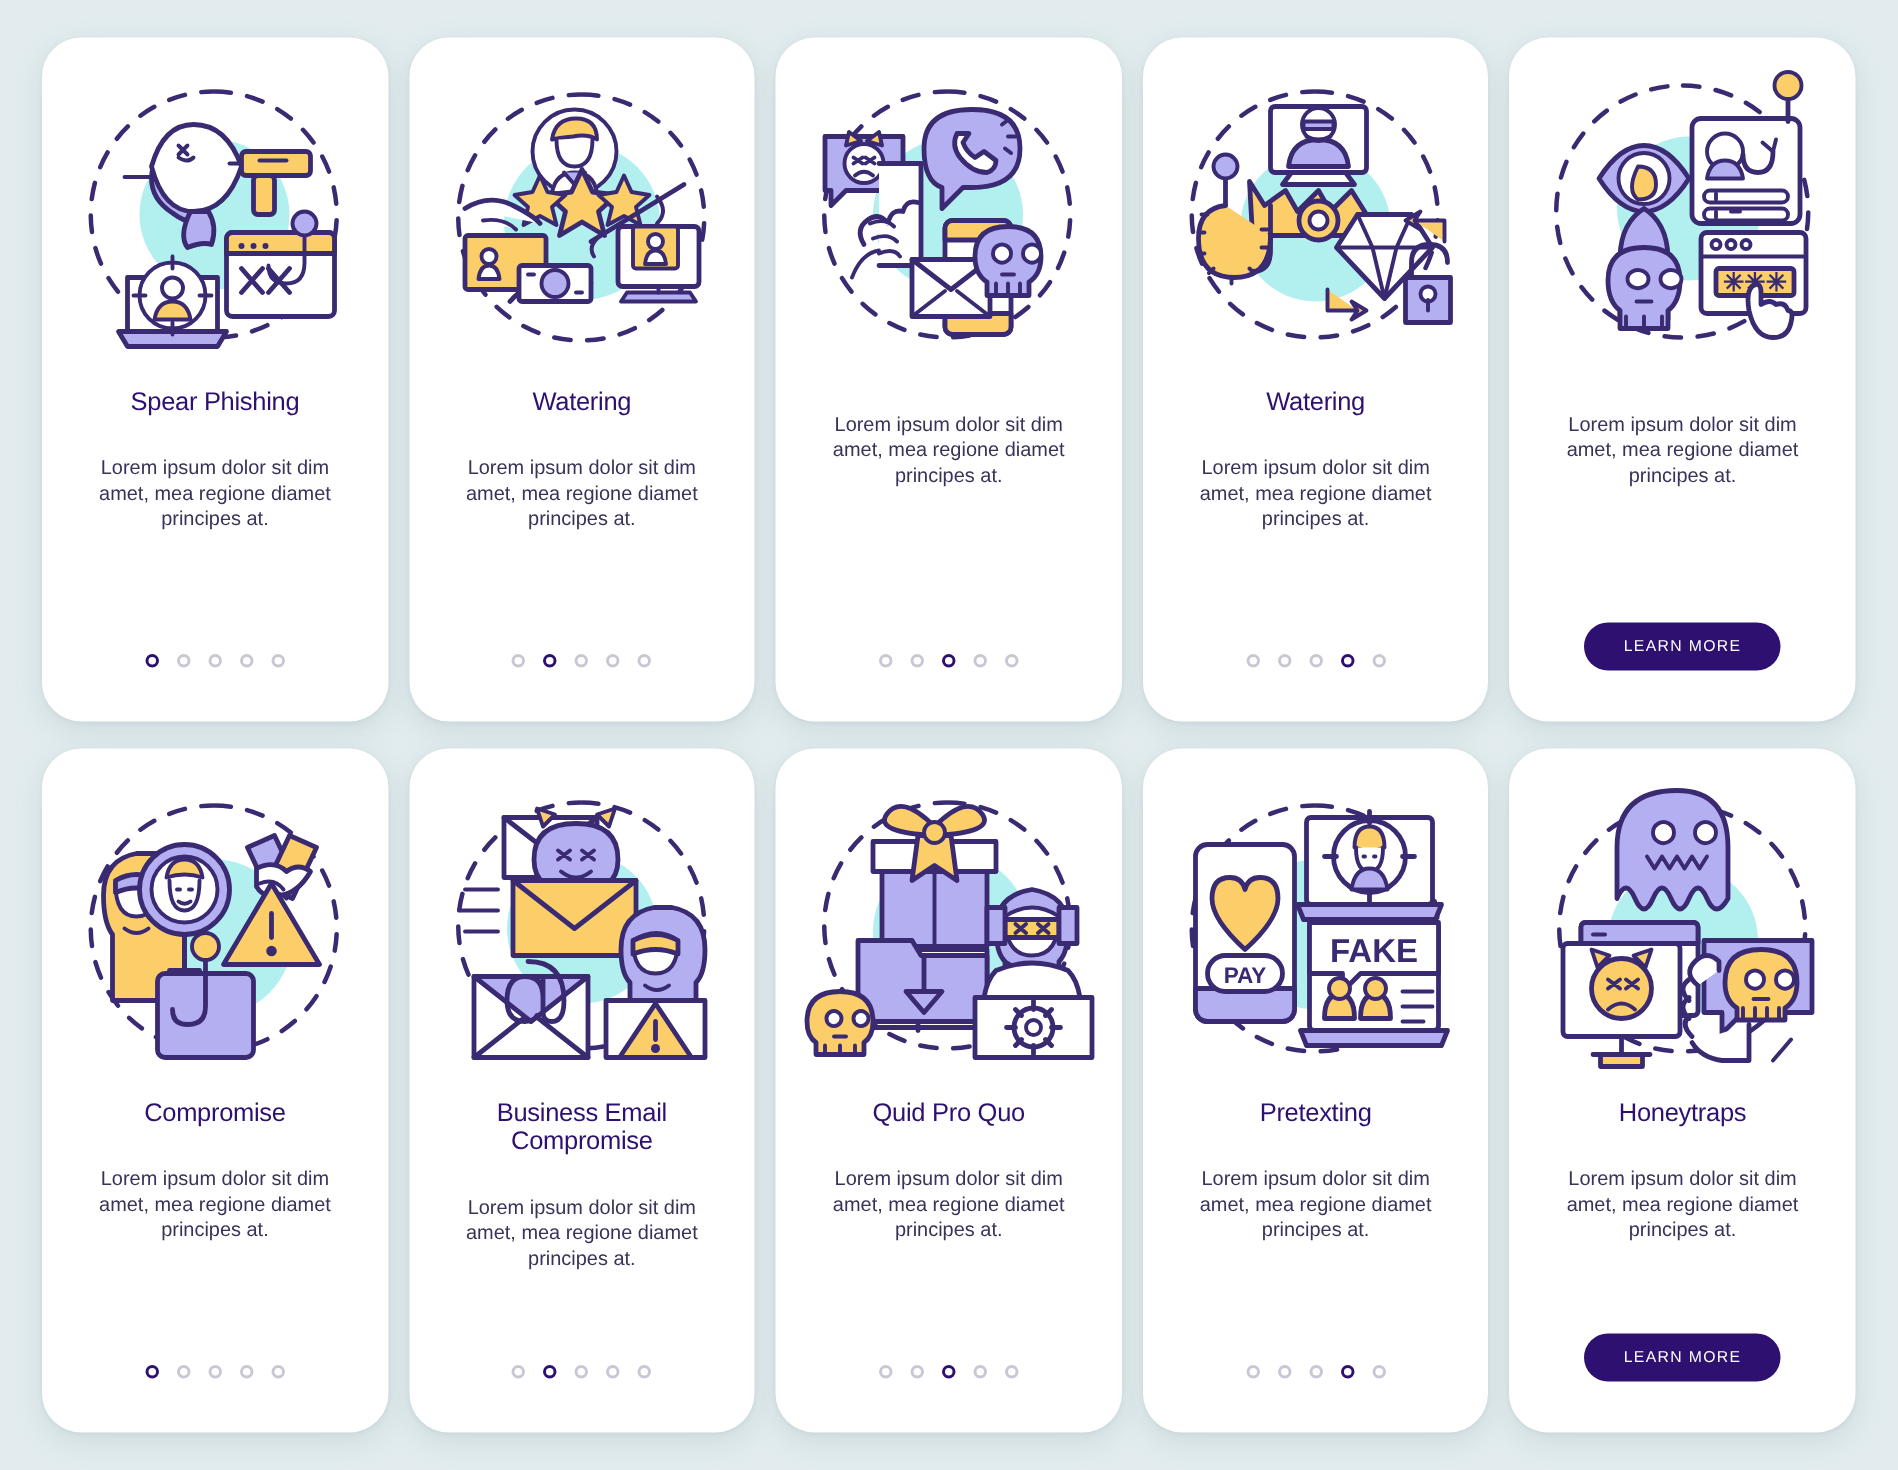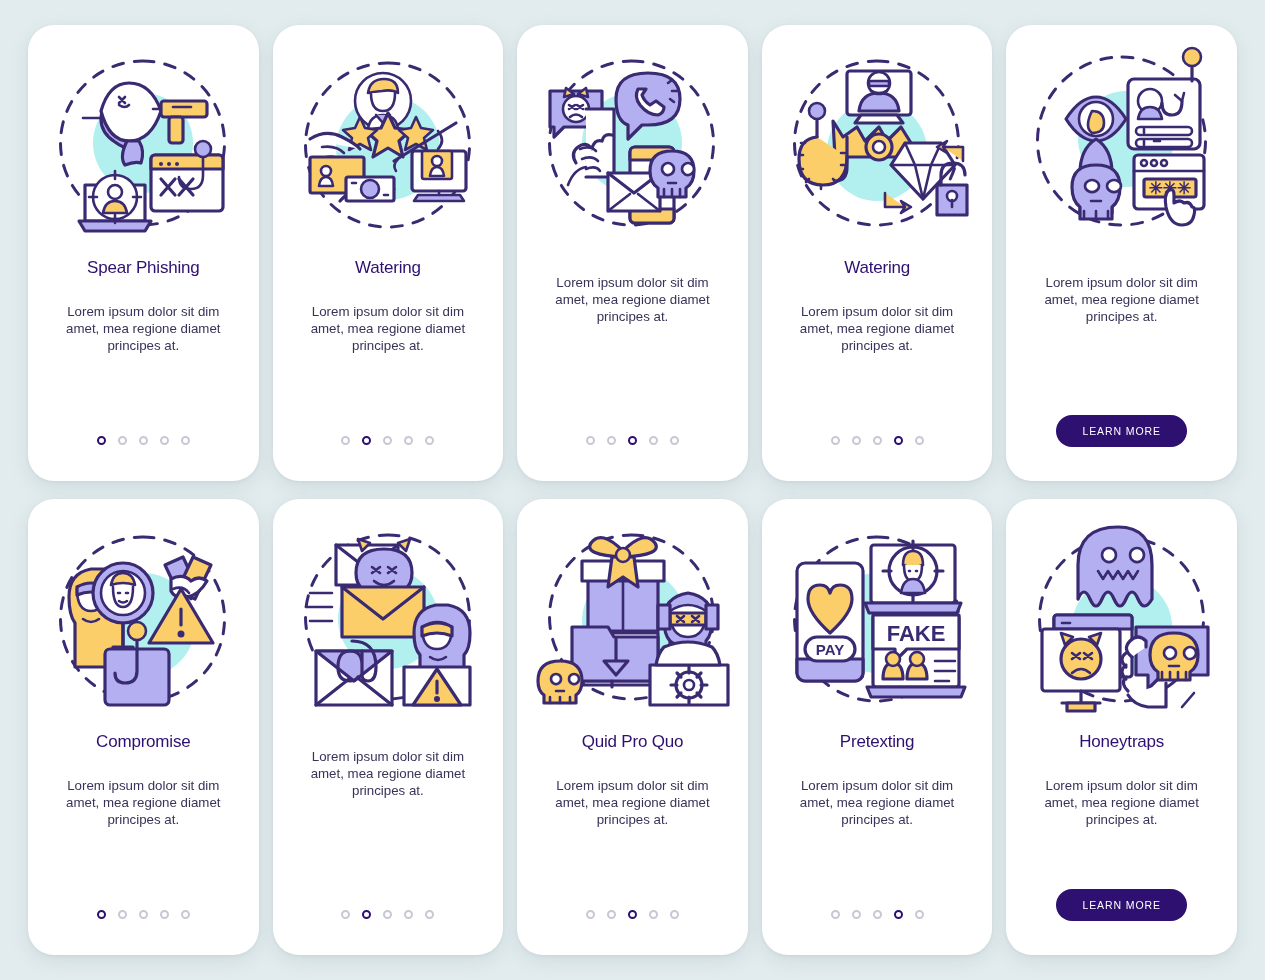--- a/index.html
+++ b/index.html
@@ -354,20 +354,22 @@
   <path class="fP ln" d="M148 88 q-22 4 -22 28 q0 16 6 22 v28 h44 v-28 q6 -6 6 -22 q0 -24 -22 -28z"></path>
   <path class="fW ln2" d="M134 110 q16 -10 30 0 q0 22 -15 22 q-15 0 -15 -22z"></path>
   <path class="fY ln" d="M134 110 q16 -8 30 0 v9 q-15 -6 -30 0z"></path>
   <path class="ln2" d="M142 140 q8 6 16 0"></path>
   <path class="fW ln" d="M116 150 h66 v38 h-66z"></path>
   <path class="fY ln" d="M149 152 l24 36 h-48z"></path>
   <path class="ln" d="M149 164 v12"></path>
   <circle cx="149" cy="182" r="3" fill="#3a2a72"></circle>
 </svg>
       </div>
+      <div class="card-title">Business Email
+Compromise</div>
       <div class="card-desc">Lorem ipsum dolor sit dim amet, mea regione diamet principes at.</div>
       <div class="spacer"></div>
       <div class="dots">
         <span class="dot"></span>
         <span class="dot active"></span>
         <span class="dot"></span>
         <span class="dot"></span>
         <span class="dot"></span>
       </div>
     </div>

